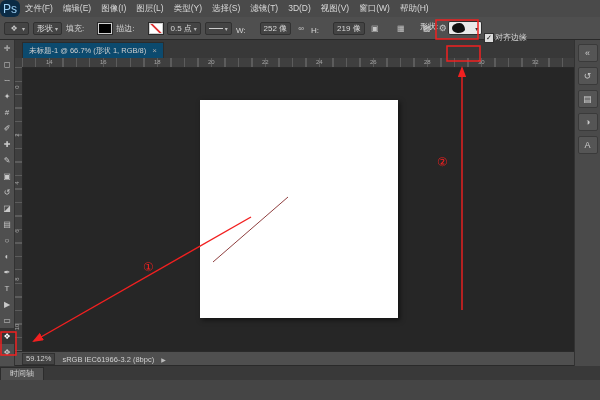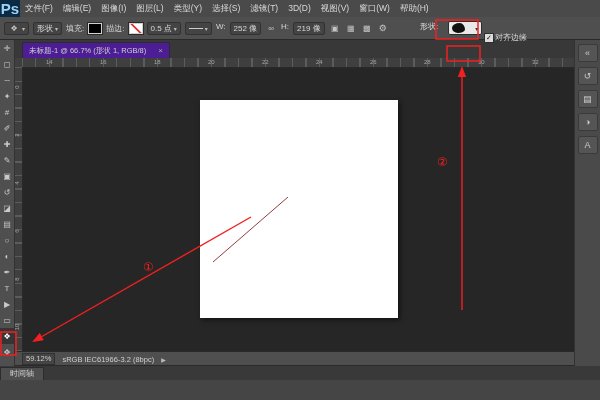--- a/index.html
+++ b/index.html
@@ -4,29 +4,29 @@
 <style>
   html,body{margin:0;padding:0;}
   body{
     width:600px;height:400px;position:relative;overflow:hidden;
     background:#4c4c4c;font-family:"Liberation Sans",sans-serif;
     -webkit-user-select:none;user-select:none;
   }
   
   .menu-bar{position:absolute;left:0;top:0;width:600px;height:17px;background:#4a4a4a;
     border-bottom:1px solid #2a2a2a;display:flex;align-items:center;z-index:5;}
-  .ps-logo{width:20px;height:17px;background:#0b2b45;color:#9ed2f8;font-size:15px;font-weight:bold;
-    display:flex;align-items:center;justify-content:center;}
+  .ps-logo{width:20px;height:17px;background:#0b2b45;color:#9ed2f8;font-size:12px;font-weight:normal;
+    display:flex;align-items:center;justify-content:center;border-radius:6px;}
   .menu-items{display:flex;align-items:center;height:17px;}
   .menu-item{color:#d8d8d8;font-size:8.5px;line-height:17px;padding:16px 5px;white-space:nowrap;cursor:default;}
   
   .options-bar{position:absolute;left:0;top:17px;width:600px;height:23px;background:#4f4f4f;
     border-bottom:1px solid #292929;display:flex;align-items:center;gap:4px;padding-left:4px;
     box-sizing:border-box;font-size:8px;color:#d6d6d6;z-index:5;}
-  .opt-group{display:flex;align-items:flex-start;gap:4px;white-space:nowrap;}
+  .opt-group{display:flex;align-items:flex-end;gap:14px;white-space:nowrap;}
   .field{background:#444;border:1px solid #313131;border-radius:2px;height:13px;
     display:flex;align-items:center;gap:2px;padding:0 3px;box-sizing:border-box;}
   .dd{font-size:6px;color:#bbb;}
   .swatch-fill{width:12px;height:9px;background:#000;border:1px solid #d0d0d0;outline:1px solid #2b2b2b;}
   .swatch-stroke{width:12px;height:9px;border:1px solid #d0d0d0;outline:1px solid #2b2b2b;
     background:linear-gradient(45deg,#fff 42%,#d33 45%,#d33 55%,#fff 58%);}
   .stroke-style-line{display:inline-block;width:14px;height:0;border-top:1.5px solid #ccc;}
   .mini-icon{display:inline-flex;width:12px;height:12px;align-items:center;justify-content:center;
     font-size:8px;color:#c5c5c5;}
   .gear{font-size:9px;color:#c5c5c5;margin-left:2px;}
@@ -39,22 +39,22 @@
   .checkbox{width:8px;height:8px;background:#dcdcdc;border:1px solid #2e2e2e;font-size:7px;
     line-height:8px;color:#111;text-align:center;}
   
   .toolbar{position:absolute;left:0;top:40px;width:14px;bottom:34px;background:#4f4f4f;
     border-right:1px solid #323232;z-index:4;}
   .tool{width:14px;height:16px;display:flex;align-items:center;justify-content:center;
     font-size:8px;color:#c9c9c9;cursor:default;}
   .tool.active{background:#353535;color:#fff;}
   
   .tab-bar{position:absolute;left:14px;top:40px;right:25px;height:18px;background:#383838;z-index:3;}
-  .doc-tab{position:absolute;left:8px;top:2px;height:15px;background:#4c1d95;border:1px solid #2c2c2c;
-    border-bottom:none;color:#cfcfcf;font-size:7.5px;display:flex;align-items:center;gap:12px;
+  .doc-tab{position:absolute;left:8px;top:2px;height:15px;background:#0c4a6e;border:1px solid #2c2c2c;
+    border-bottom:none;color:#cfcfcf;font-size:7.5px;display:flex;align-items:center;gap:6px;
     padding:0 6px;white-space:nowrap;}
   .tab-close{color:#aaa;font-size:8px;}
   
   .ruler-corner{position:absolute;left:14px;top:58px;width:8px;height:9px;background:#3f3f3f;
     border-right:1px solid #292929;border-bottom:1px solid #292929;z-index:3;}
   .ruler-h{position:absolute;left:22px;top:58px;right:25px;height:9px;background:#3f3f3f;
     border-bottom:1px solid #292929;overflow:hidden;z-index:3;
     background-image:repeating-linear-gradient(90deg,#5c5c5c 0 1px,transparent 1px 13.5px);}
   .hrnum{position:absolute;top:0;font-size:6px;color:#a5a5a5;line-height:9px;}
   .ruler-v{position:absolute;left:14px;top:67px;width:8px;bottom:48px;background:#3f3f3f;

